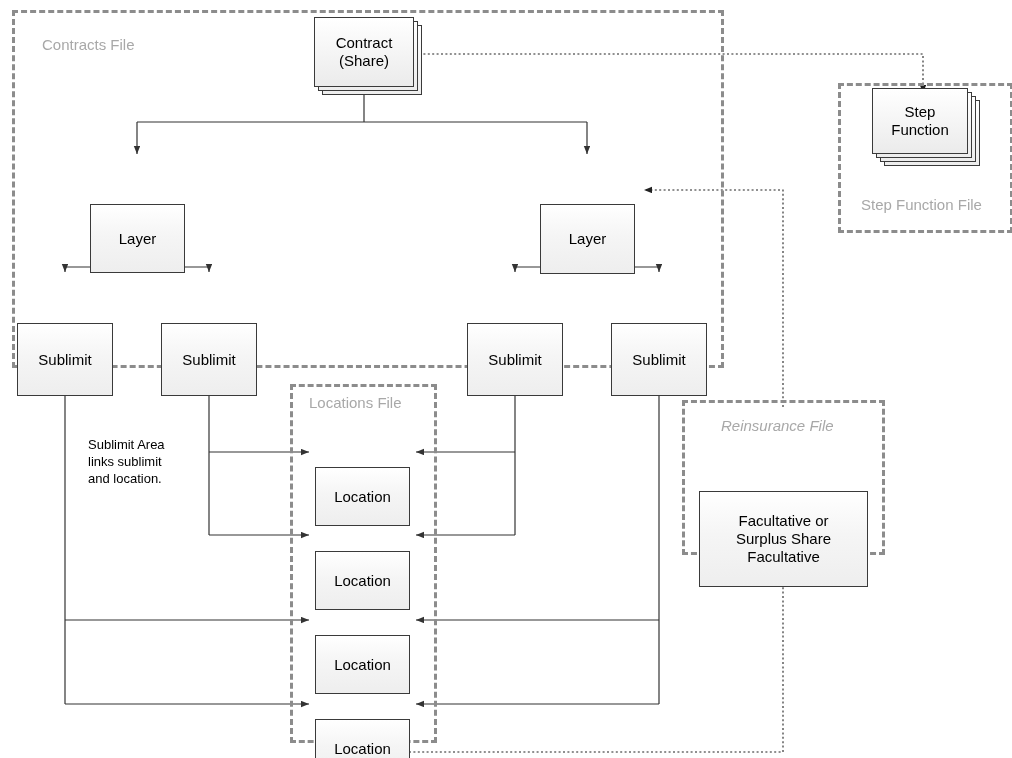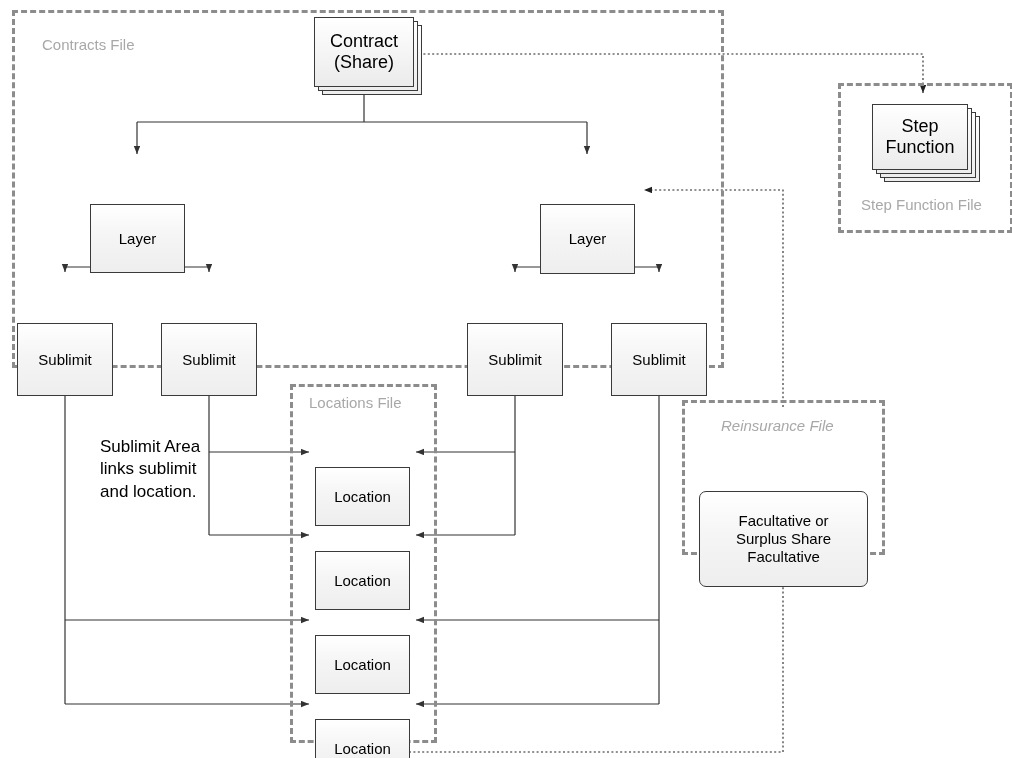--- a/index.html
+++ b/index.html
@@ -17,23 +17,23 @@
         display:flex;align-items:center;justify-content:center;text-align:center;
         color:#000;font-size:15px;line-height:1.18;margin-top:44px;}
 
   
   .stack{position:absolute;}
   .stack .sheet{position:absolute;box-sizing:border-box;border:1px solid #3a3a3a;
         background:linear-gradient(to bottom,#ffffff 0%,#f6f6f6 50%,#ededed 100%);}
   .stack .front{position:absolute;left:0;top:0;box-sizing:border-box;border:1px solid #3a3a3a;
         background:linear-gradient(to bottom,#ffffff 0%,#f6f6f6 45%,#ebebeb 100%);
         display:flex;align-items:center;justify-content:center;text-align:center;
-        color:#000;font-size:18px;line-height:1.18;}
+        color:#000;font-size:15px;line-height:1.18;}
 
-  .note{position:absolute;color:#000;font-size:17px;line-height:1.32;white-space:pre-line;margin-left:12px;}
+  .note{position:absolute;color:#000;font-size:13px;line-height:1.32;white-space:pre-line;}
   .note.left{text-align:left;}
   .note.center{text-align:center;}
 </style>
 </head>
 <body>
 
 <div id="stage">
 
   <svg id="wires" viewBox="0 0 1012 758" width="1012" height="758" xmlns="http://www.w3.org/2000/svg">
     <defs>
@@ -108,21 +108,21 @@
     <div class="sheet" style="left:8px;top:8px;width:100px;height:70px;"></div>
     <div class="sheet" style="left:4px;top:4px;width:100px;height:70px;"></div>
     <div class="front" style="width:100px;height:70px;">
       <div>
         <div>Contract</div>
         <div>(Share)</div>
       </div>
     </div>
   </div>
 
-  <div class="stack" style="left:872px;top:104px;width:110px;height:80px;">
+  <div class="stack" style="left:872px;top:88px;width:110px;height:80px;">
     <div class="sheet" style="left:12px;top:12px;width:96px;height:66px;"></div>
     <div class="sheet" style="left:8px;top:8px;width:96px;height:66px;"></div>
     <div class="sheet" style="left:4px;top:4px;width:96px;height:66px;"></div>
     <div class="front" style="width:96px;height:66px;">
       <div>
         <div>Step</div>
         <div>Function</div>
       </div>
     </div>
   </div>
@@ -133,21 +133,21 @@
   <div class="node" style="left:17px;top:279px;width:96px;height:73px;">Sublimit</div>
   <div class="node" style="left:161px;top:279px;width:96px;height:73px;">Sublimit</div>
   <div class="node" style="left:467px;top:279px;width:96px;height:73px;">Sublimit</div>
   <div class="node" style="left:611px;top:279px;width:96px;height:73px;">Sublimit</div>
 
   <div class="node" style="left:315px;top:423px;width:95px;height:59px;">Location</div>
   <div class="node" style="left:315px;top:507px;width:95px;height:59px;">Location</div>
   <div class="node" style="left:315px;top:591px;width:95px;height:59px;">Location</div>
   <div class="node" style="left:315px;top:675px;width:95px;height:59px;">Location</div>
 
-  <div class="node" style="left:699px;top:447px;width:169px;height:96px;border-radius:7px;">
+  <div class="node" style="left:699px;top:447px;width:169px;height:96px;">
     <div>
       <div>Facultative or</div>
       <div>Surplus Share</div>
       <div>Facultative</div>
     </div>
   </div>
 
   <div class="note left" style="left:88px;top:436px;width:120px;">Sublimit Area
 links sublimit
 and location.</div>

